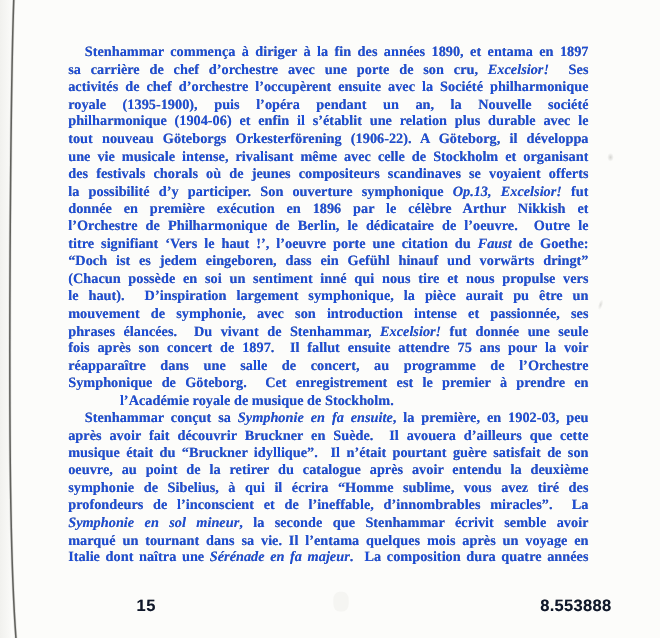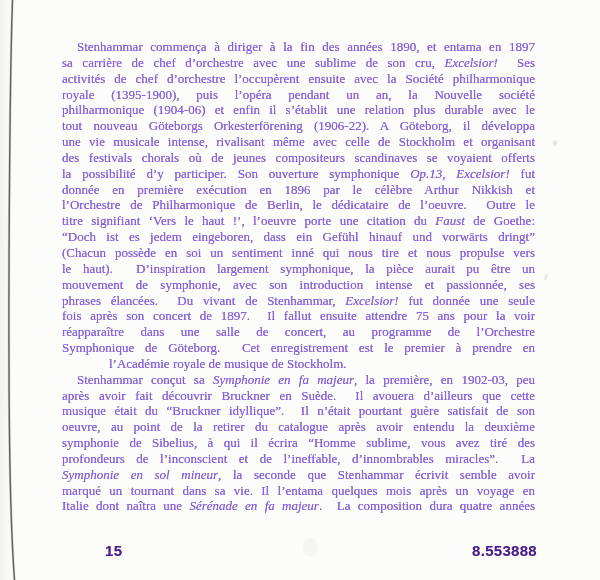--- a/index.html
+++ b/index.html
@@ -38,26 +38,26 @@
     text-align-last: justify;
     overflow: hidden;
     text-shadow: 0 0 0.5px rgba(42,42,39,0.55);
   }
   .line.indent { text-indent: 15px; }
   .line.para-end { text-align-last: left; margin-left: 47px; }
   .line em { font-style: italic; }
 
   .footer {
     position: absolute;
-    left: 57px; top: 540px;
+    left: 76px; top: 540px;
     width: 473px; height: 22px;
     font-family: "Liberation Sans", sans-serif;
     font-size: 15px;
     font-weight: bold;
-    color: #4c1d95;
+    color: #0f172a;
     text-shadow: 0 0 0.5px rgba(30,30,28,0.45);
   }
   .page-number { position: absolute; left: 48px; top: 2px; letter-spacing: 0.5px; }
   .catalog-number { position: absolute; right: -7px; top: 2px; letter-spacing: 0.3px; }
 
   
   .speck-a {
     position: absolute; left: 552px; top: 139px; width: 6px; height: 8px;
     background: radial-gradient(rgba(125,125,118,0.30), transparent 70%);
   }
@@ -77,43 +77,43 @@
 
 <div class="page" style="background: rgb(252, 252, 250);">
 
   <div class="edge-zone"></div>
 
   <svg class="edge-svg" width="24" height="580" viewBox="0 0 24 580" aria-hidden="true">
     <path d="M12.5,0 C10,70 8.6,240 9,370 C9.3,470 11.5,540 14.5,580" fill="none" stroke="#8a8a84" stroke-width="2.6" opacity="0.28"></path>
     <path d="M12.5,0 C10,70 8.6,240 9,370 C9.3,470 11.5,540 14.5,580" fill="none" stroke="#53534f" stroke-width="1.4" opacity="0.9"></path>
   </svg>
 
-  <div class="text-block" style="color: #8b5cf6;">
+  <div class="text-block" style="color: #1d4ed8; font-weight: bold;">
       <div class="line indent"><span>Stenhammar commença à diriger à la fin des années 1890, et entama en 1897</span></div>
-      <div class="line"><span>sa carrière de chef d’orchestre avec une sublime de son cru, </span><em>Excelsior!</em><span>&nbsp; Ses</span></div>
+      <div class="line"><span>sa carrière de chef d’orchestre avec une porte de son cru, </span><em>Excelsior!</em><span>&nbsp; Ses</span></div>
       <div class="line"><span>activités de chef d’orchestre l’occupèrent ensuite avec la Société philharmonique</span></div>
       <div class="line"><span>royale (1395-1900), puis l’opéra pendant un an, la Nouvelle société</span></div>
       <div class="line"><span>philharmonique (1904-06) et enfin il s’établit une relation plus durable avec le</span></div>
       <div class="line"><span>tout nouveau Göteborgs Orkesterförening (1906-22). A Göteborg, il développa</span></div>
       <div class="line"><span>une vie musicale intense, rivalisant même avec celle de Stockholm et organisant</span></div>
       <div class="line"><span>des festivals chorals où de jeunes compositeurs scandinaves se voyaient offerts</span></div>
       <div class="line"><span>la possibilité d’y participer. Son ouverture symphonique </span><em>Op.13, Excelsior!</em><span> fut</span></div>
       <div class="line"><span>donnée en première exécution en 1896 par le célèbre Arthur Nikkish et</span></div>
       <div class="line"><span>l’Orchestre de Philharmonique de Berlin, le dédicataire de l’oeuvre.&nbsp; Outre le</span></div>
       <div class="line"><span>titre signifiant ‘Vers le haut !’, l’oeuvre porte une citation du </span><em>Faust</em><span> de Goethe:</span></div>
       <div class="line"><span>“Doch ist es jedem eingeboren, dass ein Gefühl hinauf und vorwärts dringt”</span></div>
       <div class="line"><span>(Chacun possède en soi un sentiment inné qui nous tire et nous propulse vers</span></div>
       <div class="line"><span>le haut).&nbsp; D’inspiration largement symphonique, la pièce aurait pu être un</span></div>
       <div class="line"><span>mouvement de symphonie, avec son introduction intense et passionnée, ses</span></div>
       <div class="line"><span>phrases élancées.&nbsp; Du vivant de Stenhammar, </span><em>Excelsior!</em><span> fut donnée une seule</span></div>
       <div class="line"><span>fois après son concert de 1897.&nbsp; Il fallut ensuite attendre 75 ans pour la voir</span></div>
       <div class="line"><span>réapparaître dans une salle de concert, au programme de l’Orchestre</span></div>
       <div class="line"><span>Symphonique de Göteborg.&nbsp; Cet enregistrement est le premier à prendre en</span></div>
       <div class="line para-end"><span>l’Académie royale de musique de Stockholm.</span></div>
-      <div class="line indent"><span>Stenhammar conçut sa </span><em>Symphonie en fa majeur</em><span>, la première, en 1902-03, peu</span></div>
+      <div class="line indent"><span>Stenhammar conçut sa </span><em>Symphonie en fa ensuite</em><span>, la première, en 1902-03, peu</span></div>
       <div class="line"><span>après avoir fait découvrir Bruckner en Suède.&nbsp; Il avouera d’ailleurs que cette</span></div>
       <div class="line"><span>musique était du “Bruckner idyllique”.&nbsp; Il n’était pourtant guère satisfait de son</span></div>
       <div class="line"><span>oeuvre, au point de la retirer du catalogue après avoir entendu la deuxième</span></div>
       <div class="line"><span>symphonie de Sibelius, à qui il écrira “Homme sublime, vous avez tiré des</span></div>
       <div class="line"><span>profondeurs de l’inconscient et de l’ineffable, d’innombrables miracles”.&nbsp; La</span></div>
       <div class="line"><em>Symphonie en sol mineur</em><span>, la seconde que Stenhammar écrivit semble avoir</span></div>
       <div class="line"><span>marqué un tournant dans sa vie. Il l’entama quelques mois après un voyage en</span></div>
       <div class="line"><span>Italie dont naîtra une </span><em>Sérénade en fa majeur</em><span>.&nbsp; La composition dura quatre années</span></div>
     </div>
 

